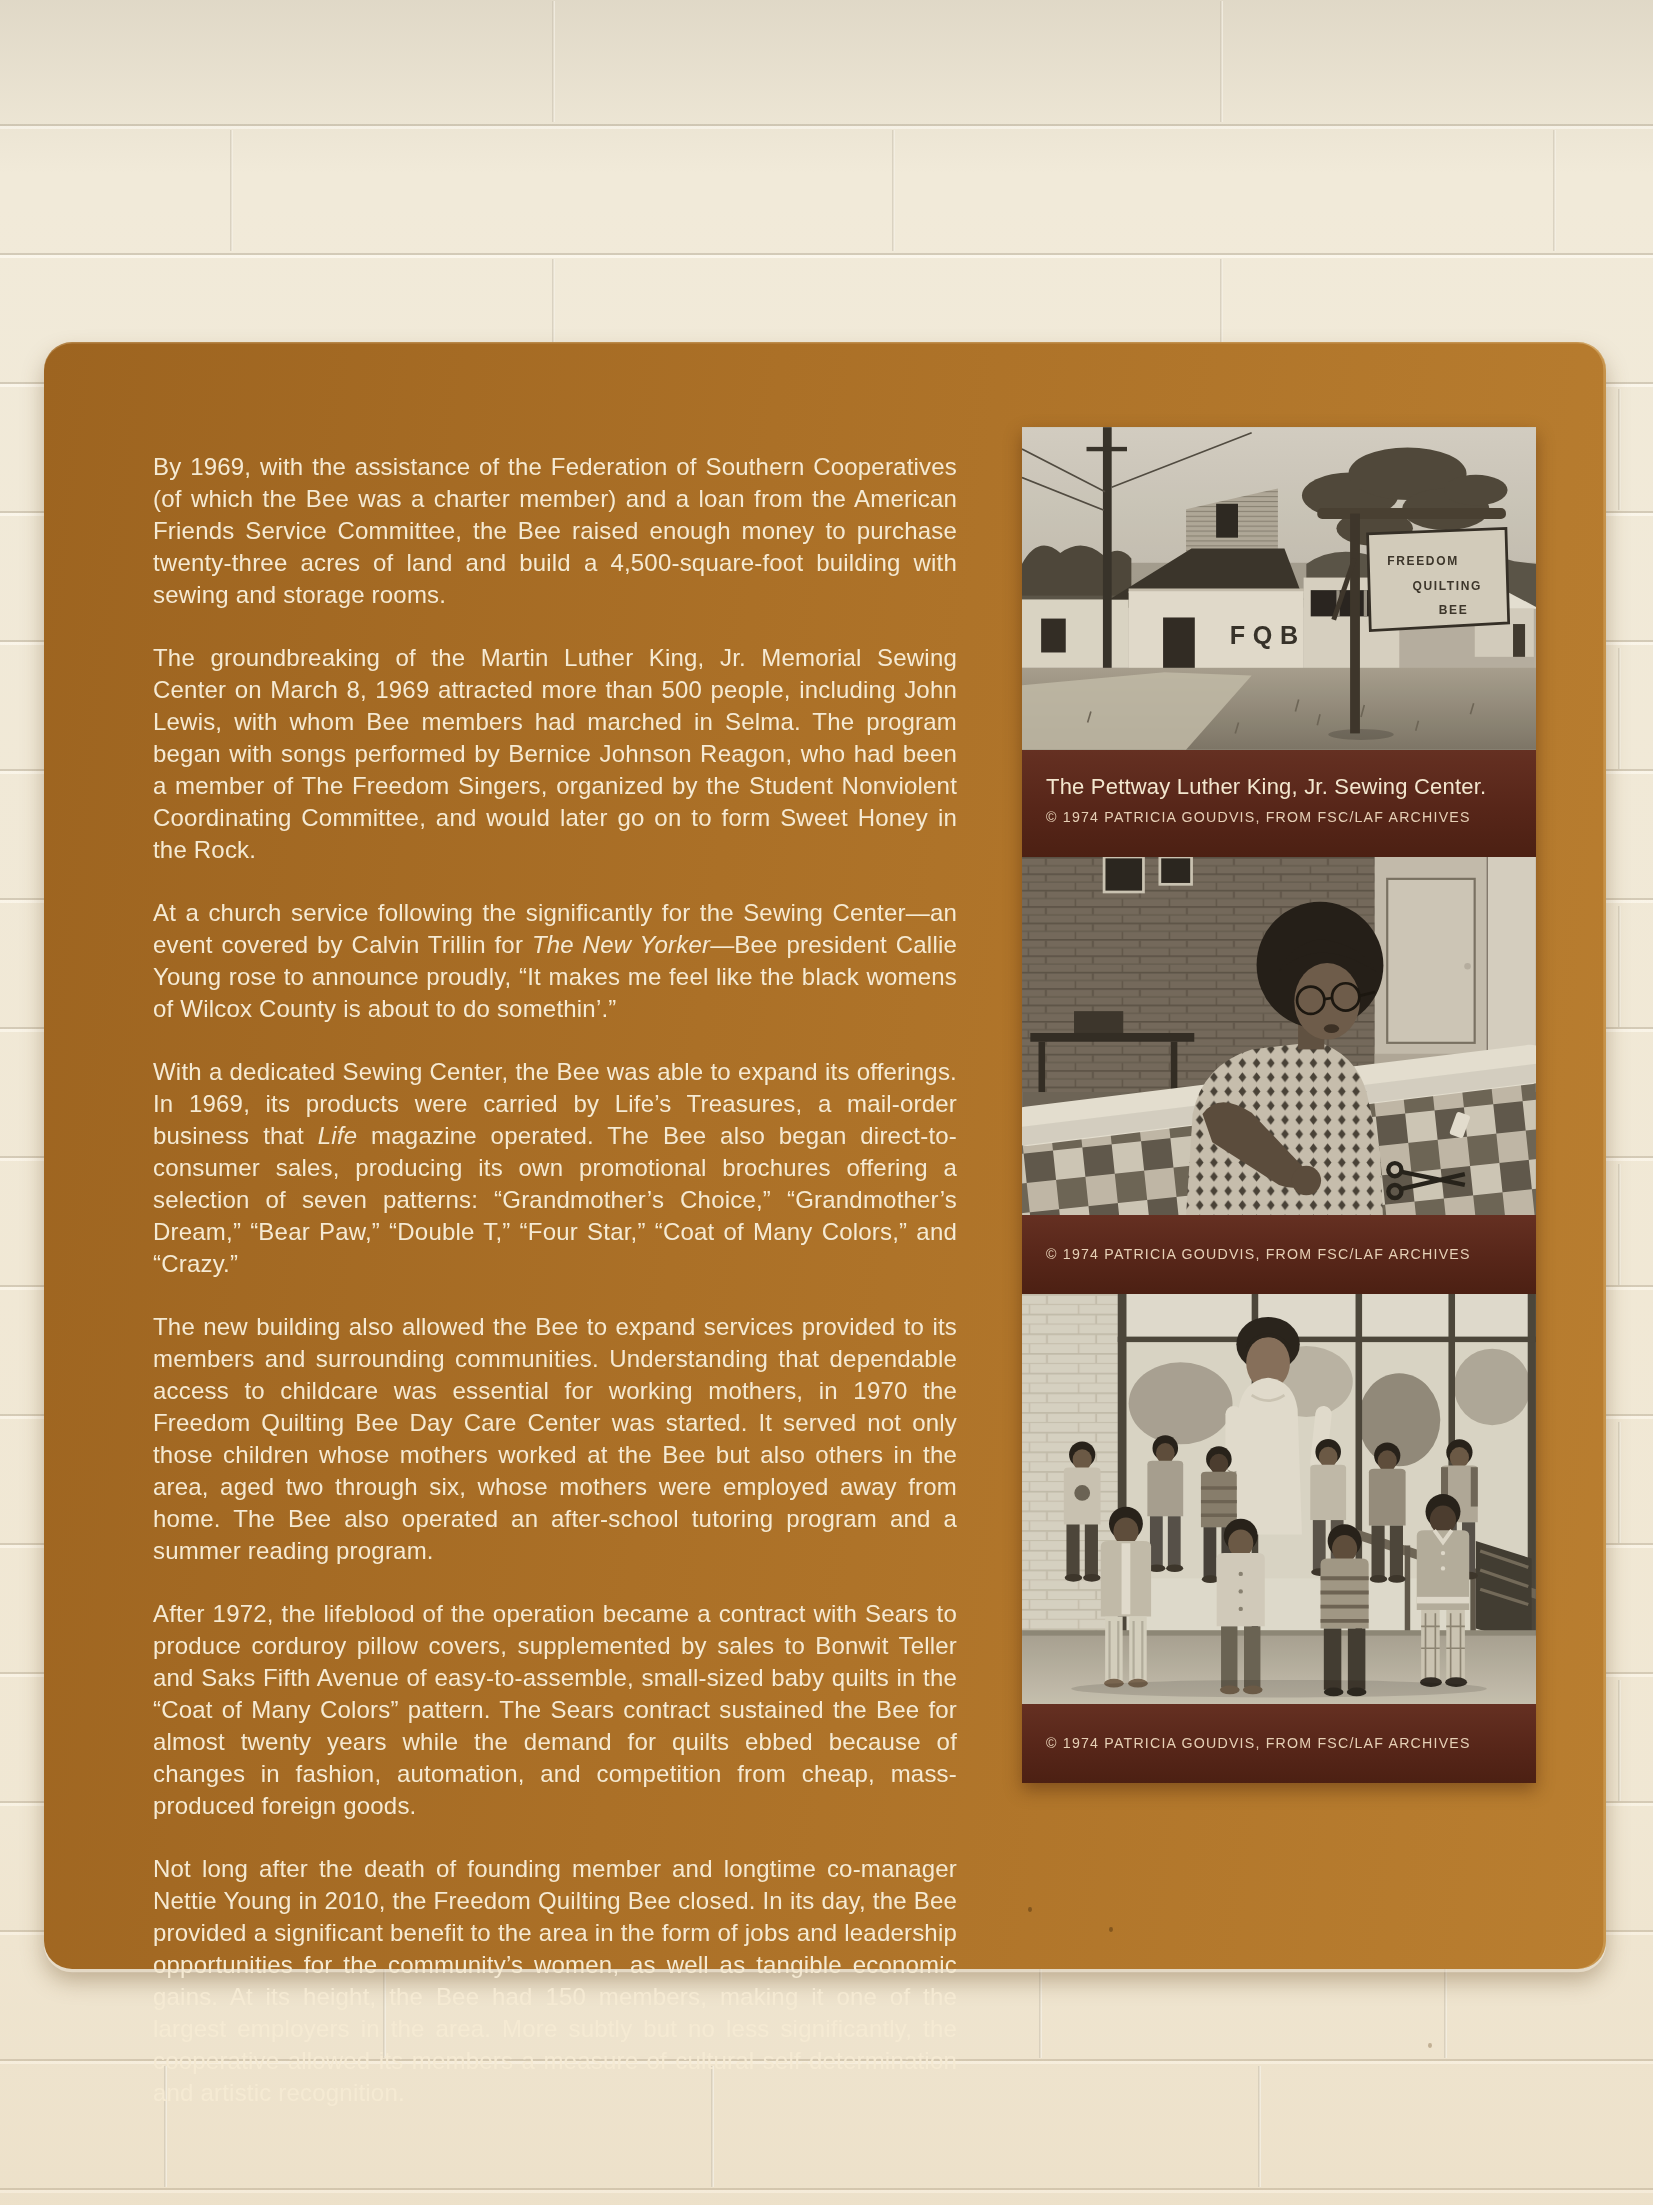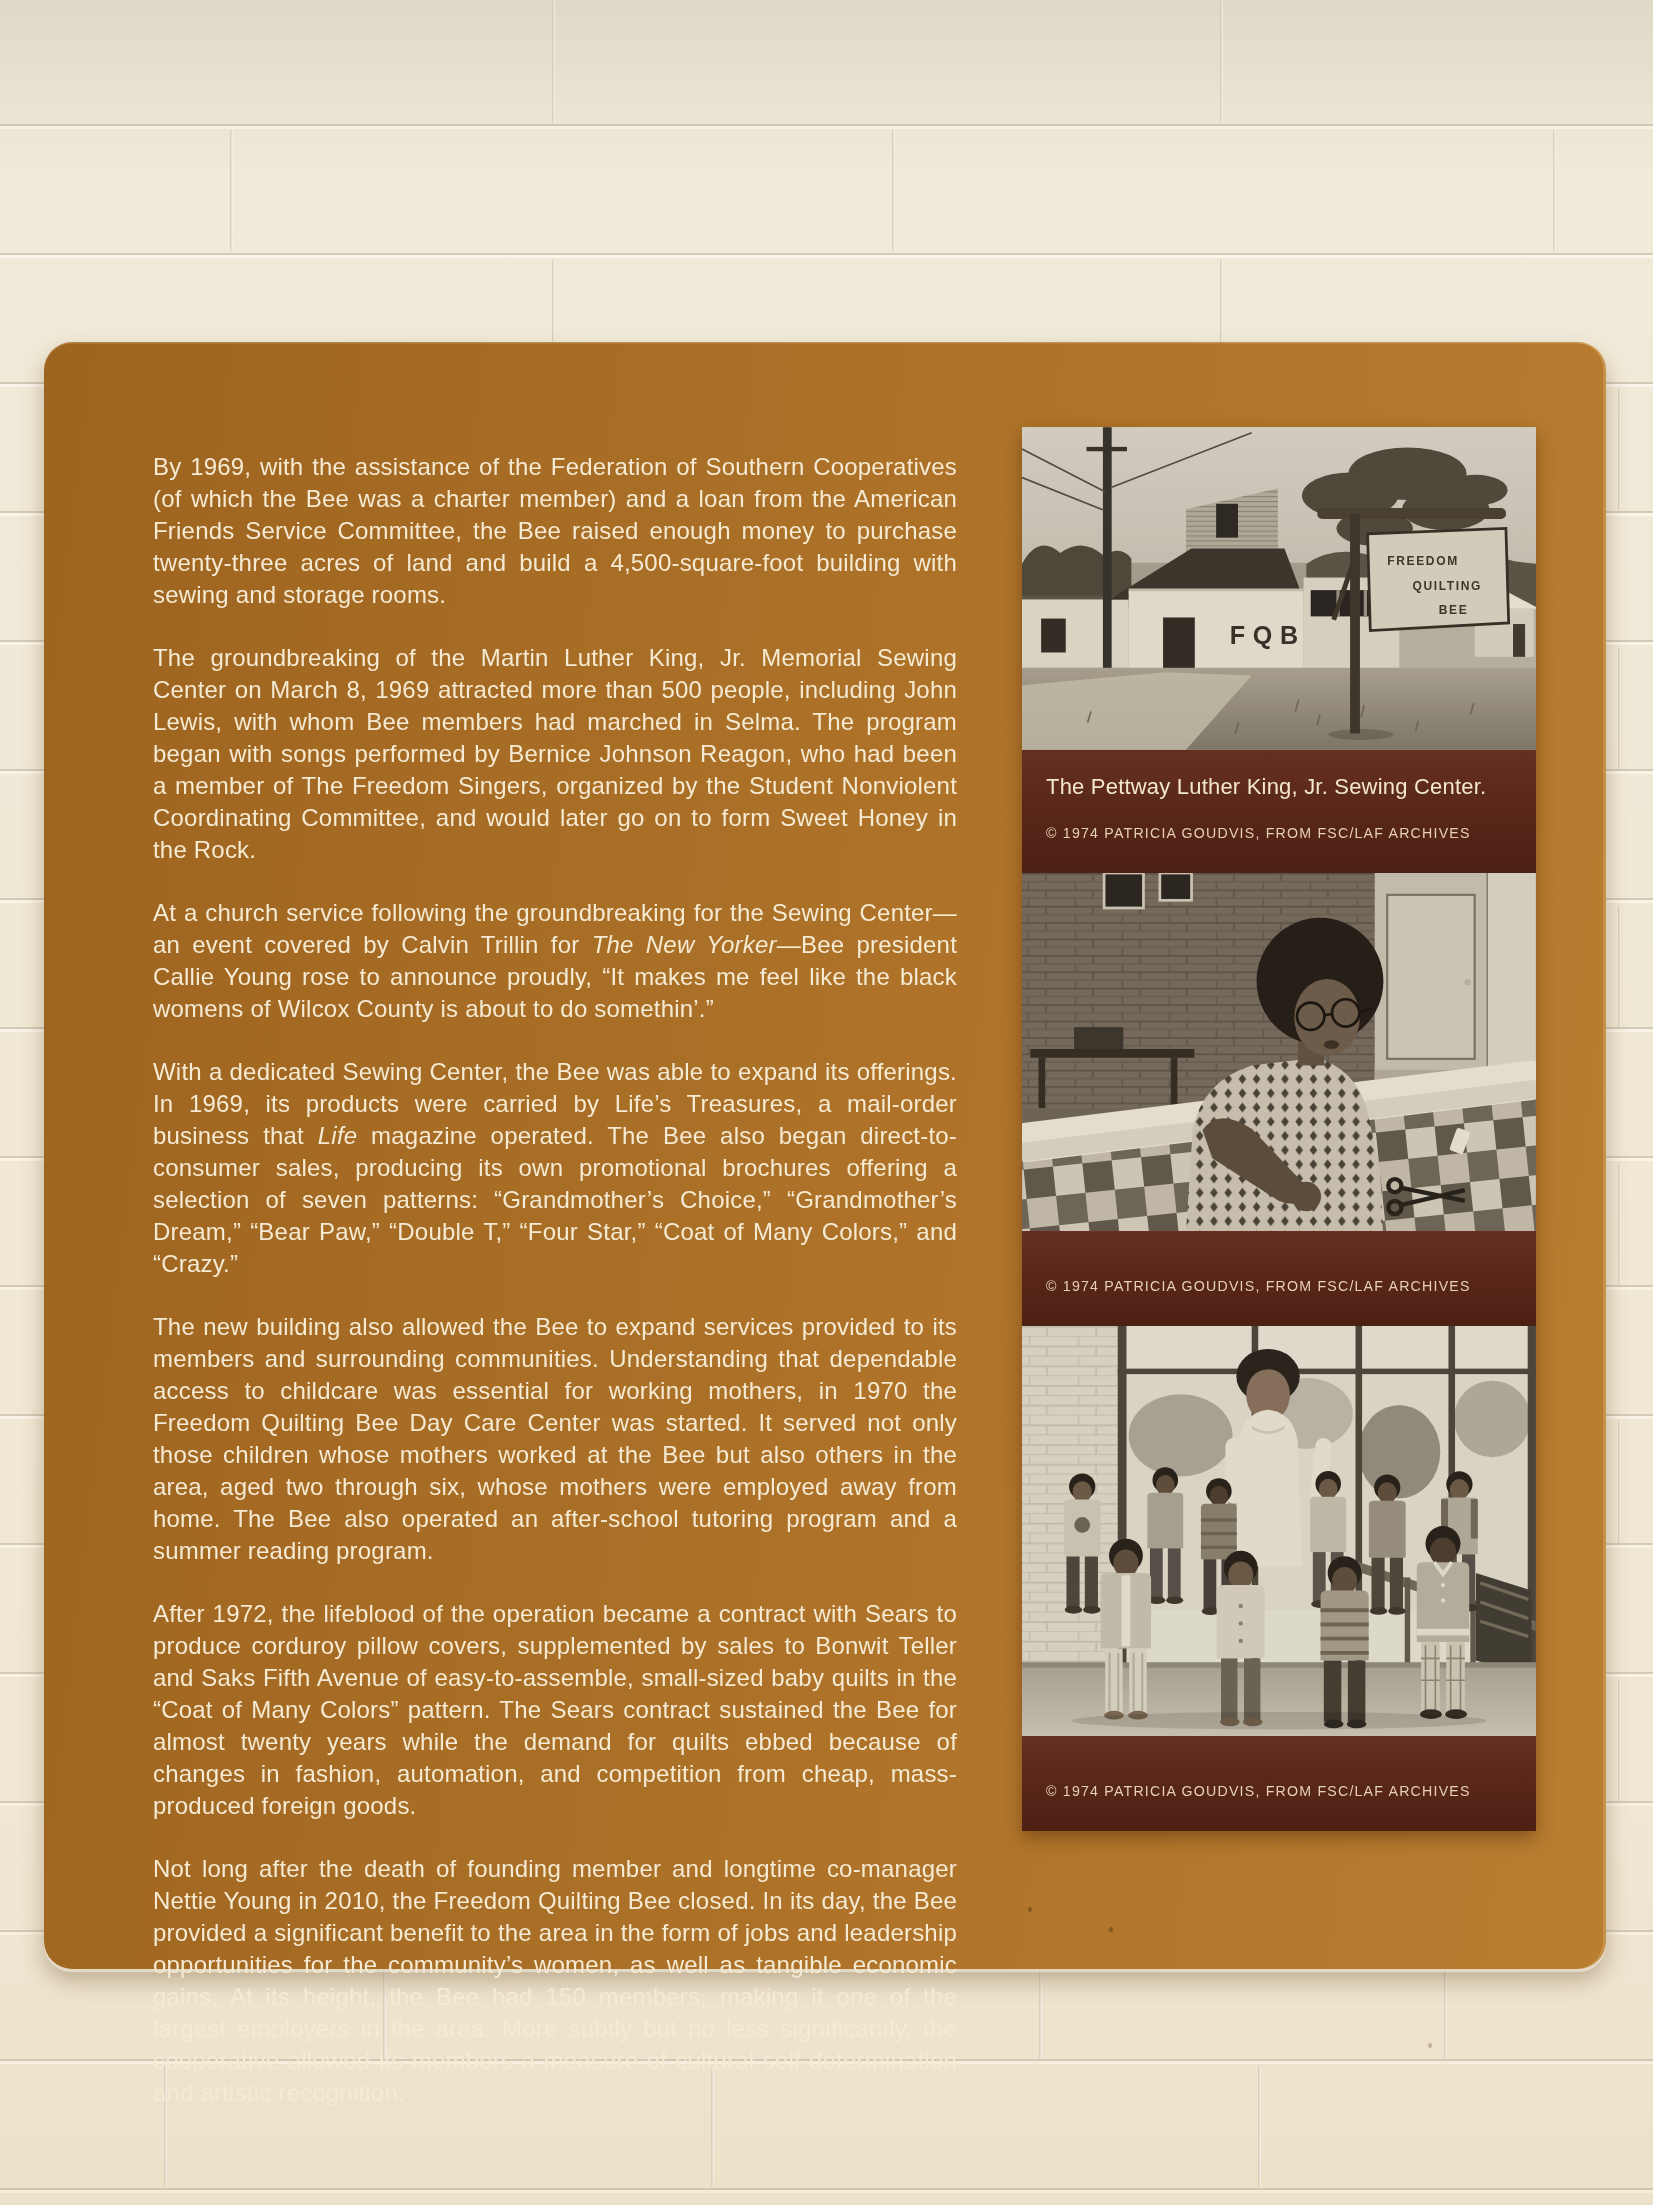--- a/index.html
+++ b/index.html
@@ -26,21 +26,21 @@
   .text-col p i{font-style:italic;}
   
   .photo-col{position:absolute;left:978px;top:85px;width:514px;
     box-shadow:0 6.6px 16.4px rgba(70,35,10,.45);}
   figure{margin:0;}
   .photo{width:514px;overflow:hidden;background:#b9b3a6;}
   .photo svg{display:block;}
   .band{background:linear-gradient(180deg,#653022 0%,#572619 55%,#4c2013 100%);
     padding:23px 24px 32px 24px;}
   .band .cap{color:#f3e7cf;font-size:22px;line-height:28.4px;letter-spacing:0.2px;}
-  .band .credit{margin-top:24px;color:#e6d0b6;font-size:14.2px;letter-spacing:1.2px;}
+  .band .credit{margin-top:8px;color:#e6d0b6;font-size:14.2px;letter-spacing:1.2px;}
 </style>
 </head>
 <body>
 
 <div class="scene">
 
   <div class="wall">
     <div class="wall-courses"></div>
     <div class="joint" style="left:552px;top:1.1px"></div>
     <div class="joint" style="left:1220px;top:1.1px"></div>
@@ -61,21 +61,21 @@
     <div class="joint" style="left:164px;top:2066px"></div>
     <div class="joint" style="left:711px;top:2066px"></div>
     <div class="joint" style="left:1258px;top:2066px"></div>
   </div>
 
   <div class="panel">
 
     <div class="text-col">
       <p><span>By 1969, with the assistance of the Federation of Southern Cooperatives (of which the Bee was a charter member) and a loan from the American Friends Service Committee, the Bee raised enough money to purchase twenty-three acres of land and build a 4,500-square-foot building with sewing and storage rooms.</span></p>
       <p><span>The groundbreaking of the Martin Luther King, Jr. Memorial Sewing Center on March 8, 1969 attracted more than 500 people, including John Lewis, with whom Bee members had marched in Selma. The program began with songs performed by Bernice Johnson Reagon, who had been a member of The Freedom Singers, organized by the Student Nonviolent Coordinating Committee, and would later go on to form Sweet Honey in the Rock.</span></p>
-      <p><span>At a church service following the groundbreaking for the Sewing Center—an event covered by Calvin Trillin for </span><i>The New Yorker</i><span>—Bee president Callie Young rose to announce proudly, “It makes me feel like the black womens of Wilcox County is about to do somethin’.”</span></p>
+      <p><span>At a church service following the significantly for the Sewing Center—an event covered by Calvin Trillin for </span><i>The New Yorker</i><span>—Bee president Callie Young rose to announce proudly, “It makes me feel like the black womens of Wilcox County is about to do somethin’.”</span></p>
       <p><span>With a dedicated Sewing Center, the Bee was able to expand its offerings. In 1969, its products were carried by Life’s Treasures, a mail-order business that </span><i>Life</i><span> magazine operated. The Bee also began direct-to-consumer sales, producing its own promotional brochures offering a selection of seven patterns: “Grandmother’s Choice,” “Grandmother’s Dream,” “Bear Paw,” “Double T,” “Four Star,” “Coat of Many Colors,” and “Crazy.”</span></p>
       <p><span>The new building also allowed the Bee to expand services provided to its members and surrounding communities. Understanding that dependable access to childcare was essential for working mothers, in 1970 the Freedom Quilting Bee Day Care Center was started. It served not only those children whose mothers worked at the Bee but also others in the area, aged two through six, whose mothers were employed away from home. The Bee also operated an after-school tutoring program and a summer reading program.</span></p>
       <p><span>After 1972, the lifeblood of the operation became a contract with Sears to produce corduroy pillow covers, supplemented by sales to Bonwit Teller and Saks Fifth Avenue of easy-to-assemble, small-sized baby quilts in the “Coat of Many Colors” pattern. The Sears contract sustained the Bee for almost twenty years while the demand for quilts ebbed because of changes in fashion, automation, and competition from cheap, mass-produced foreign goods.</span></p>
       <p><span>Not long after the death of founding member and longtime co-manager Nettie Young in 2010, the Freedom Quilting Bee closed. In its day, the Bee provided a significant benefit to the area in the form of jobs and leadership opportunities for the community’s women, as well as tangible economic gains. At its height, the Bee had 150 members, making it one of the largest employers in the area. More subtly but no less significantly, the cooperative allowed its members a measure of cultural self-determination and artistic recognition.</span></p>
     </div>
 
     <div class="photo-col">
 
       <figure>
         <div class="photo" style="height:323px" role="img" aria-label="Black-and-white photograph of the FQB building and Freedom Quilting Bee sign in a grassy field">

